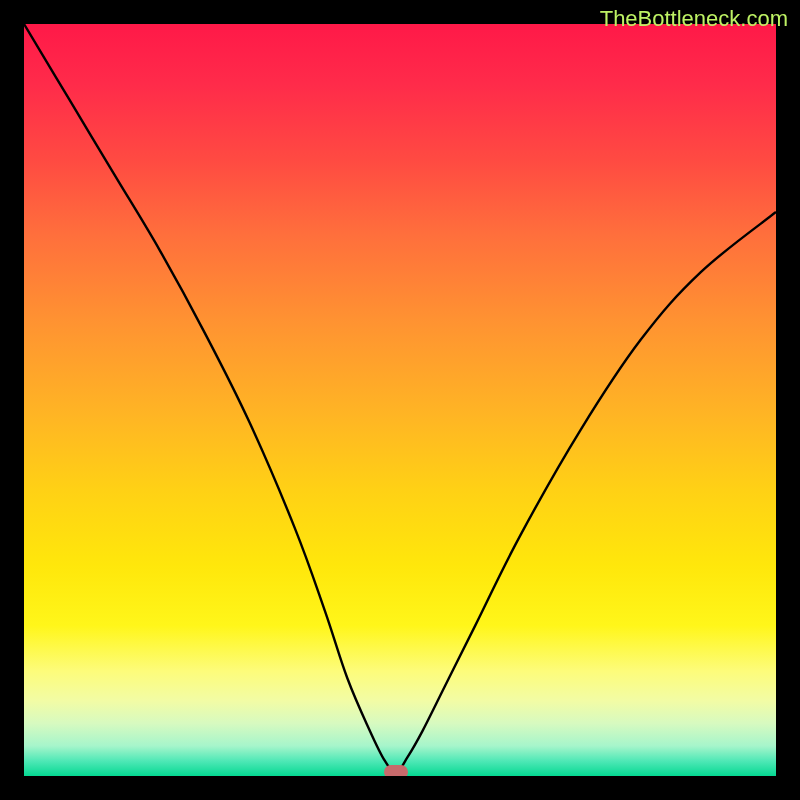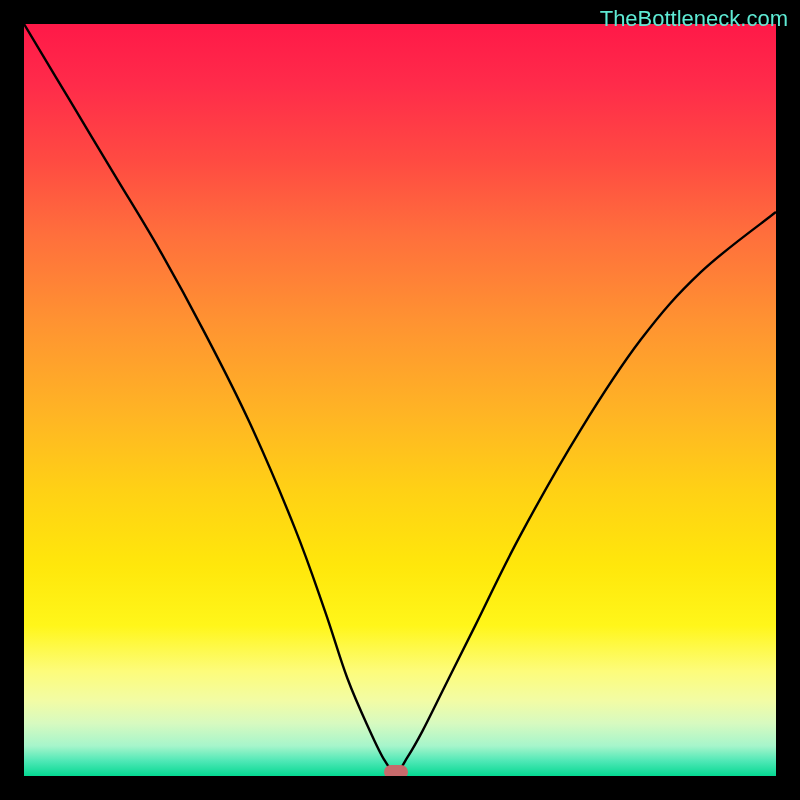--- a/index.html
+++ b/index.html
@@ -8,21 +8,21 @@
     width: 800px;
     height: 800px;
     background: #000;
     position: relative;
     font-family: Arial, sans-serif;
   }
   .watermark {
     position: absolute;
     top: 6px;
     right: 12px;
-    color: #5eead4;
+    color: #bef264;
     font-size: 22px;
     font-weight: 500;
     z-index: 10;
     text-align: right;
   }
   .plot-area {
     position: absolute;
     left: 24px;
     top: 24px;
     width: 752px;

